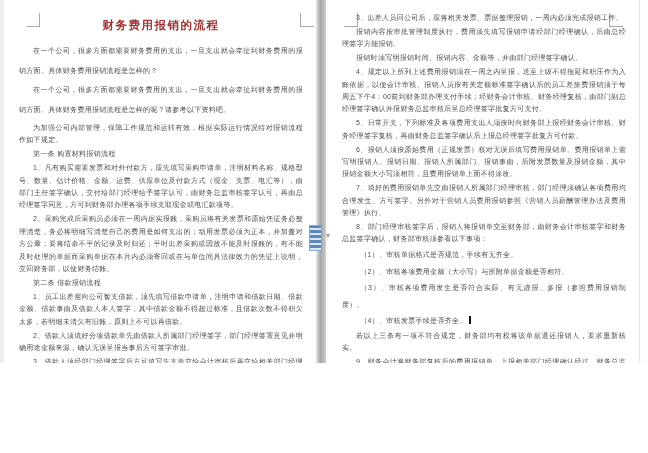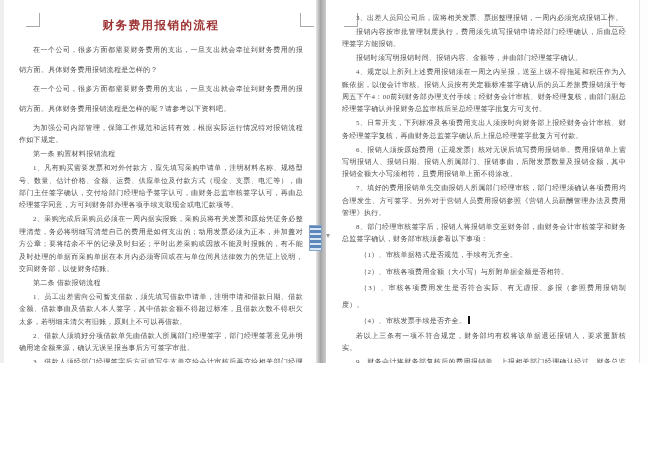--- a/index.html
+++ b/index.html
@@ -1,17 +1,17 @@
 <!DOCTYPE html>
 <html><head>
 <meta charset="utf-8">
 <style>
   html,body{margin:0;padding:0;background:#ffffff;}
   .screen{position:relative;width:648px;height:363px;overflow:hidden;background:#fdfdfd;
-          font-family:Liberation Serif, serif;}
+          font-family:Liberation Sans, sans-serif;}
   .left-strip{position:absolute;left:0;top:0;width:4px;height:447px;background:#efefef;}
   .page{position:absolute;top:0;height:447px;background:#ffffff;}
   .page-left{left:4px;width:312px;}
   .page-right{left:326px;width:313px;}
   .page-gap{position:absolute;left:316px;top:0;width:10px;height:447px;
             background:linear-gradient(90deg,#e6e6e6 0%,#a6a6a6 45%,#cccccc 100%);}
   .right-line{position:absolute;left:639px;top:0;width:1px;height:447px;background:#e4e4e4;}
   .bottom-band{position:absolute;left:0;top:447px;width:648px;height:6px;background:#cfcfcf;}
 
   

